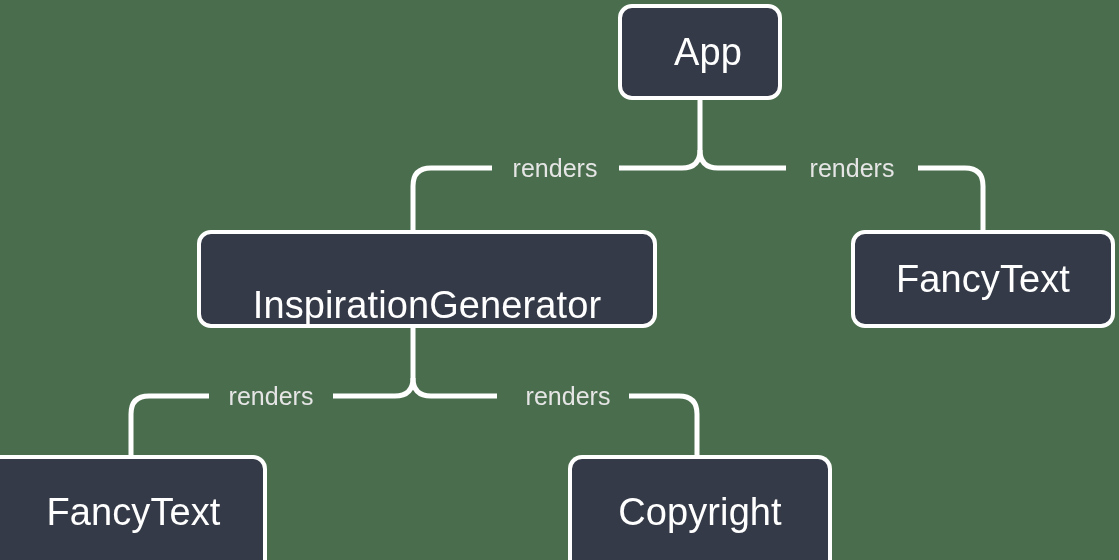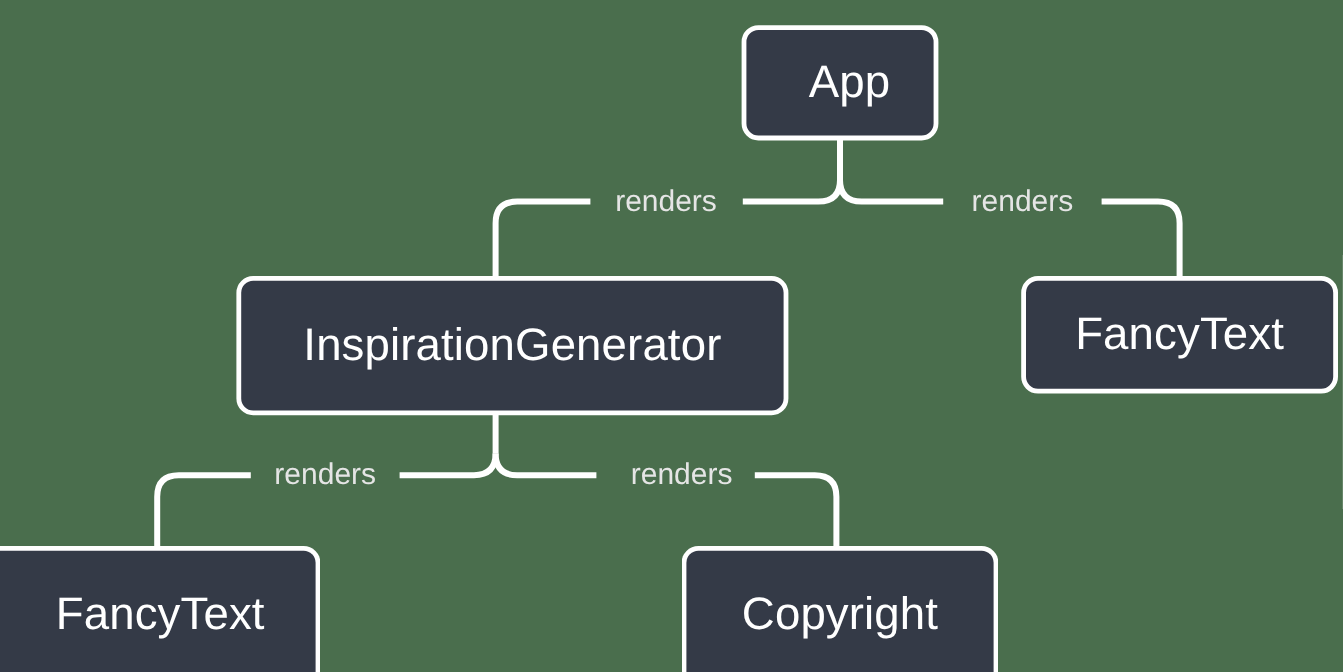--- a/index.html
+++ b/index.html
@@ -87,25 +87,25 @@
       <path d="M413,328 L413,378"></path>
       <path d="M413,378 Q413,396 395,396 L333,396"></path>
       <path d="M413,378 Q413,396 431,396 L497,396"></path>
 
       <path d="M209,396 L149,396 Q131,396 131,414 L131,455"></path>
 
       <path d="M629,396 L679,396 Q697,396 697,414 L697,455"></path>
     </g>
   </svg>
 
-  <div class="node" style="left:618px; top:21px; width:164px; height:96px;padding-left:16px;">
+  <div class="node" style="left:618px; top:4px; width:164px; height:96px;padding-left:16px;">
     <span class="node-label">App</span>
   </div>
 
-  <div class="node" style="left:197px; top:230px; width:460px; height:116px;">
+  <div class="node" style="left:197px; top:230px; width:460px; height:98px;align-items:flex-end;">
     <span class="node-label">InspirationGenerator</span>
   </div>
 
   <div class="node" style="left:851px; top:230px; width:264px; height:98px;">
     <span class="node-label">FancyText</span>
   </div>
 
   <div class="node bleed-left bleed-bottom" style="left:-4px; top:455px; width:271px; height:109px;">
     <span class="node-label" style="margin-left:8px;">FancyText</span>
   </div>

